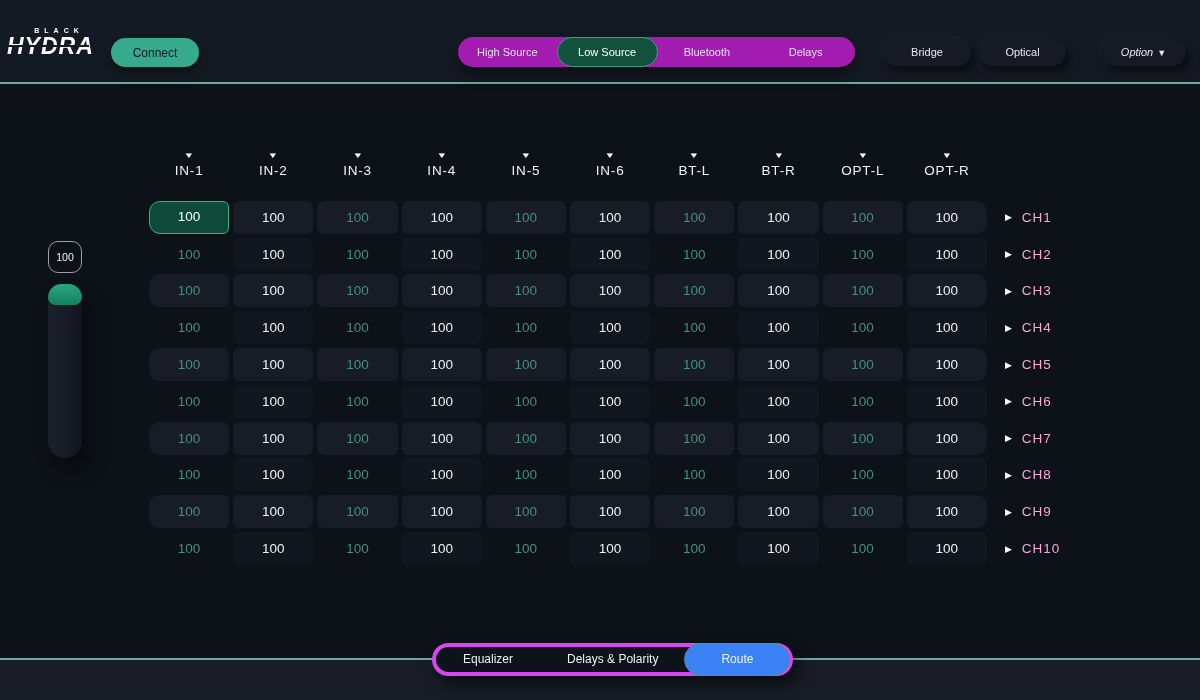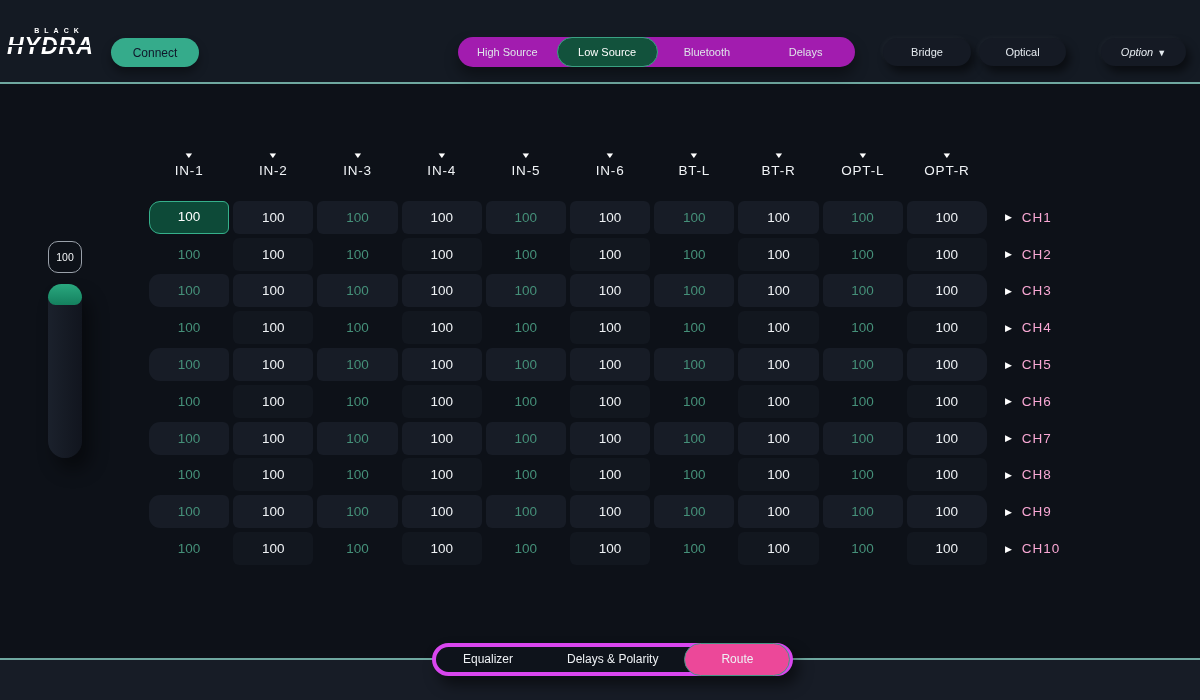--- a/index.html
+++ b/index.html
@@ -102,21 +102,21 @@
     position:absolute; left:432px; top:643px; height:33px;
     display:flex; align-items:center;
     background:#0e131b; border:4px solid #d946ef; border-radius:17px;
     box-shadow:6px 9px 14px rgba(0,0,0,.5);
   }
   .btab {
     padding:0 27px; font-size:12px; color:#eef1f4; line-height:31px;
     white-space:nowrap; cursor:pointer; border-radius:17px;
   }
   .btab.selected {
-    border:1px solid #4a9488; background:#ec4899; margin:-1px;
+    border:1px solid #4a9488; background:#3b82f6; margin:-1px;
     height:33px; line-height:31px; padding:0 36px;
   }
 </style>
 </head>
 <body>
 
 <div class="header">
   <div class="logo">
     <div class="logo-top">BLACK</div>
     <div class="logo-name">HYDRA</div>

